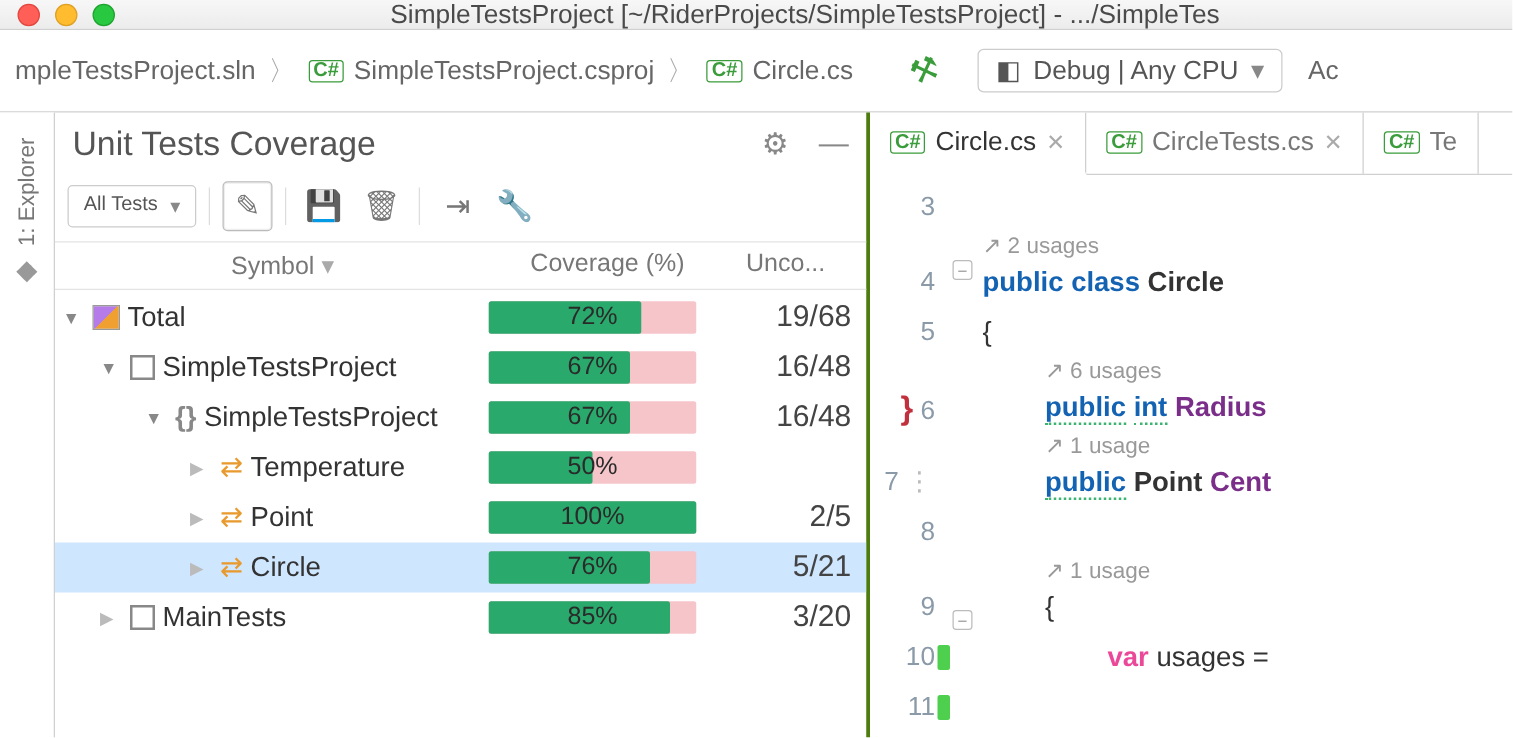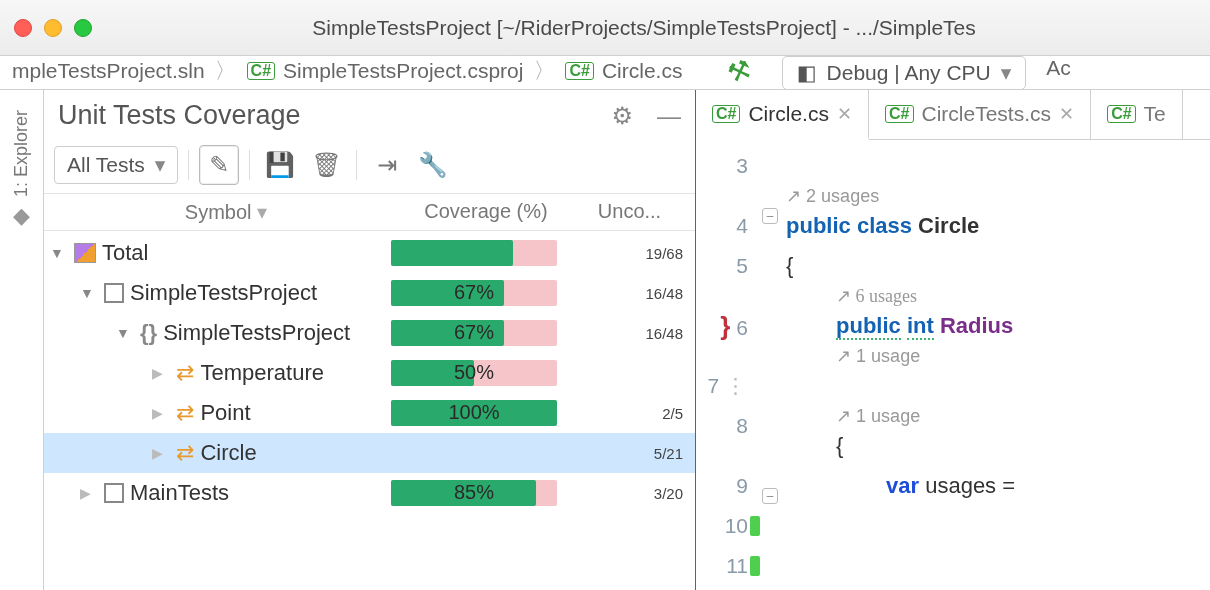--- a/index.html
+++ b/index.html
@@ -1,57 +1,57 @@
 <!DOCTYPE html>
 <html><head>
 <meta charset="utf-8">
 <style>
 * { box-sizing: border-box; margin: 0; padding: 0; font-family: -apple-system, "Segoe UI", Arial, sans-serif; }
 body { background: #fff; width: 1210px; height: 590px; overflow: hidden; font-size: 21px; color: #333; user-select:none;}
-.title-bar { height: 56px; display: flex; align-items: center; background: linear-gradient(#f7f7f7,#ececec); border-bottom:1px solid #d0d0d0; padding: 0 14px; }
+.title-bar { height: 24px; display: flex; align-items: center; background: linear-gradient(#f7f7f7,#ececec); border-bottom:1px solid #d0d0d0; padding: 0 14px; }
 .traffic { display:flex; gap:12px; align-items:center; }
 .tl { width:18px; height:18px; border-radius:50%; }
 .tl.r{background:#ff5f57;border:1px solid #e2463f;}
 .tl.y{background:#febc2e;border:1px solid #dfa023;}
 .tl.g{background:#28c840;border:1px solid #1fa32f;}
 .title-bar .t { flex:1; text-align:center; color:#4a4a4a; font-size:21px; white-space:nowrap; overflow:hidden;}
-.crumb-row { height:34px; display:flex; align-items:flex-start; border-bottom:1px solid #d0d0d0; background:#fff; padding-left:6px;}
+.crumb-row { height:66px; display:flex; align-items:center; border-bottom:1px solid #d0d0d0; background:#fff; padding-left:6px;}
 .crumb { display:flex; align-items:center; gap:8px; color:#666; font-size:21px; padding:0 6px;}
 .crumb .sep{color:#aaa; font-size:22px; margin:0 2px;}
 .cs-ic{ color:#3a9c3a; font-weight:bold; font-size:16px; border:1.5px solid #3a9c3a; border-radius:3px; padding:0 3px; line-height:16px; }
 .hammer{ color:#3a9c3a; margin-left:40px; font-size:26px; transform:rotate(-20deg);}
 .cfg-box{ margin-left:30px; border:1px solid #ccc; border-radius:5px; padding:4px 14px; display:flex; align-items:center; gap:10px; color:#555;}
 .cfg-box .dd{color:#888;}
 .main { display:flex; height:500px;}
 .left-rail{ width:44px; border-right:1px solid #d0d0d0; display:flex; flex-direction:column; align-items:center; padding-top:20px; gap:6px; background:#fff;}
 .left-rail .vtxt{ writing-mode:vertical-rl; transform:rotate(180deg); color:#777; font-size:18px;}
 .left-rail .dia{ color:#999; font-size:22px;}
-.panel{ flex:0 0 652px; border-right:1px solid #4d7c0f; display:flex; flex-direction:column;}
+.panel{ flex:0 0 652px; border-right:3px solid #4d7c0f; display:flex; flex-direction:column;}
 .panel-head{ display:flex; align-items:center; justify-content:space-between; padding:10px 14px 8px 14px;}
 .panel-head h2{ font-weight:normal; font-size:27px; color:#555;}
 .panel-head .hicons{ display:flex; gap:24px; color:#888; font-size:24px;}
 .toolbar{ display:flex; align-items:center; gap:6px; padding:6px 10px 8px 10px;}
-.tb-select{ border:1px solid #ccc; border-radius:4px; padding:6px 12px; display:flex; align-items:flex-start; gap:10px; color:#555; font-size:21px;}
+.tb-select{ border:1px solid #ccc; border-radius:4px; padding:6px 12px; display:flex; align-items:flex-start; gap:10px; color:#555; font-size:16px;}
 .tb-select .dd{color:#888;}
 .tb-btn{ width:40px; height:40px; display:flex; align-items:center; justify-content:center; color:#777; font-size:24px;}
 .tb-btn.hl{ border:1px solid #bbb; border-radius:4px; box-shadow:0 0 0 1px #eee inset;}
 .tb-sep{ width:1px; height:30px; background:#ddd; margin:0 4px;}
 .cols{ display:flex; border-top:1px solid #e4e4e4; border-bottom:1px solid #e4e4e4; padding:6px 12px; color:#777; font-size:20px;}
 .cols .c1{ flex:0 0 340px; text-align:center;}
 .cols .c2{ flex:0 0 180px; text-align:center;}
 .cols .c3{ flex:1; text-align:center;}
 .tree{ padding-top:2px; overflow:hidden;}
 .row{ display:flex; align-items:center; height:40px; padding-right:12px;}
 .row .lab{ flex:0 0 340px; display:flex; align-items:center; gap:6px; font-size:22px; color:#333; padding-left:6px; white-space:nowrap; overflow:hidden;}
 .row .tri{ width:18px; display:inline-block; color:#888; font-size:14px;}
 .row .cov{ flex:0 0 180px; position:relative; height:30px; border-left:1px solid rgba(0,0,0,0); border-right:1px solid rgba(0,0,0,0);}
 .row .cov .bar{ position:absolute; top:2px; bottom:2px; left:6px; right:6px; background:#f6c5ca; border-radius:2px;}
 .row .cov .fill{ position:absolute; top:2px; bottom:2px; left:6px; background:#29a96b; border-radius:2px;}
 .row .cov .pct{ position:absolute; width:100%; text-align:center; top:3px; color:#2a2a2a; font-size:20px;}
-.row .un{ flex:1; text-align:right; color:#444; font-size:15px;}
+.row .un{ flex:1; text-align:right; color:#444; font-size:24px;}
 .row.sel{ background:#cfe6ff;}
 .ic-total{ display:inline-block; width:22px; height:20px; background:linear-gradient(135deg,#b57be8 50%,#f0a030 50%); border:1px solid #999; }
 .ic-mod{ display:inline-block; width:20px; height:20px; border:2px solid #888;}
 .ic-ns{ color:#888; font-weight:bold; font-size:22px;}
 .ic-cls{ color:#e89a2e; font-size:22px;}
 .editor{ flex:1; display:flex; flex-direction:column; overflow:hidden;}
 .tabs{ display:flex; border-bottom:1px solid #d0d0d0; height:50px; align-items:flex-end;}
 .tab{ display:flex; align-items:center; gap:8px; padding:10px 16px; color:#777; font-size:21px; border-right:1px solid #d0d0d0; height:50px; white-space:nowrap;}
 .tab.active{ color:#333; background:#fff; border-bottom:3px solid #fff; position:relative; top:1px;}
 .tab .x{ color:#aaa; font-size:18px;}
@@ -64,21 +64,21 @@
 .fold{ position:absolute; left:6px; width:16px; height:16px; border:1px solid #bbb; background:#fff; color:#888; font-size:12px; line-height:14px; text-align:center; border-radius:3px;}
 .src{ flex:1; padding-top:6px; font-family: Menlo, Consolas, monospace; font-size:22px; line-height:40px; color:#333; white-space:nowrap; overflow:hidden;}
 .src .usages{ color:#999; font-size:18px;}
 .src .usages::before{content:"↗ ";}
 .kw{ color:#1463b3; font-weight:bold;}
 .ty{ color:#1463b3; font-weight:bold;}
 .tyint{ color:#1463b3; font-weight:bold; border-bottom:2px dotted #3cb371;}
 .name{ font-weight:bold;}
 .purple{ color:#7a2e8a; font-weight:bold;}
 .pub-u{ border-bottom:2px dotted #3cb371;}
-.var{ color:#1d4ed8; font-weight:bold;}
+.var{ color:#ec4899; font-weight:bold;}
 .hl-line{ background:#f4f4f4; display:inline-block; width:100%;}
 .hl-get{ background:#e0efc7;}
 .brace6{ color:#c0303d; font-weight:bold; font-size:26px;}
 .dots7{ color:#bbb; letter-spacing:2px;}
 </style>
 </head>
 <body>
 
 <div class="title-bar">
   <div class="traffic">
@@ -145,20 +145,21 @@
 
       <div class="row">
         <div class="lab" style="padding-left:6px;">
             <span class="tri">▼</span>
             <span class="ic-total"></span>
             <span>Total</span>
           </div>
         <div class="cov">
             <div class="bar"></div>
             <div class="fill" style="width:calc(72% - 6px)"></div>
+            <div class="pct">72%</div>
           </div>
         <div class="un">19/68</div>
       </div>
 
       <div class="row">
         <div class="lab" style="padding-left:36px;">
             <span class="tri">▼</span>
             <span class="ic-mod"></span>
             <span>SimpleTestsProject</span>
           </div>
@@ -209,20 +210,25 @@
             <div class="pct">100%</div>
           </div>
         <div class="un">2/5</div>
       </div>
 
       <div class="row sel">
         <div class="lab" style="padding-left:108px;">
             <span class="tri" style="color:#bbb">▶</span>
             <span class="ic-cls">⇄</span>
             <span>Circle</span>
+          </div>
+        <div class="cov">
+            <div class="bar"></div>
+            <div class="fill" style="width:calc(76% - 6px)"></div>
+            <div class="pct">76%</div>
           </div>
         <div class="un">5/21</div>
       </div>
 
       <div class="row">
         <div class="lab" style="padding-left:36px;">
             <span class="tri" style="color:#bbb">▶</span>
             <span class="ic-mod"></span>
             <span>MainTests</span>
           </div>
@@ -275,23 +281,24 @@
       <div class="fold-col">
         <div class="fold" style="top:68px">–</div>
         <div class="fold" style="top:348px">–</div>
 
       </div>
       <div class="src">
         <div style="height:40px"></div>
         <div class="usages" style="height:20px;line-height:20px;">2 usages</div>
         <div><span class="kw">public</span> <span class="ty">class</span> <span class="name">Circle</span></div>
         <div><span>{</span></div>
-        <div class="usages" style="height:20px;line-height:20px;padding-left:50px;font-family:Liberation Serif, serif;">6 usages</div>
+        <div class="usages" style="height:20px;line-height:20px;padding-left:50px;">6 usages</div>
         <div style="padding-left:50px;"><span class="kw pub-u">public</span> <span class="tyint">int</span> <span class="name purple">Radius</span></div>
         <div class="usages" style="height:20px;line-height:20px;padding-left:50px;">1 usage</div>
+        <div style="padding-left:50px;"><span class="kw pub-u">public</span> <span class="name">Point</span> <span class="name purple">Cent</span></div>
         <div style="height:40px;"></div>
         <div class="usages" style="height:20px;line-height:20px;padding-left:50px;">1 usage</div>
         <div style="padding-left:50px;"><span>{</span></div>
         <div style="padding-left:100px;"><span class="var">var</span> <span>usages</span> <span>=</span></div>
         <div style="padding-left:100px;"> </div>
         
       </div>
     </div>
   </div>
 

